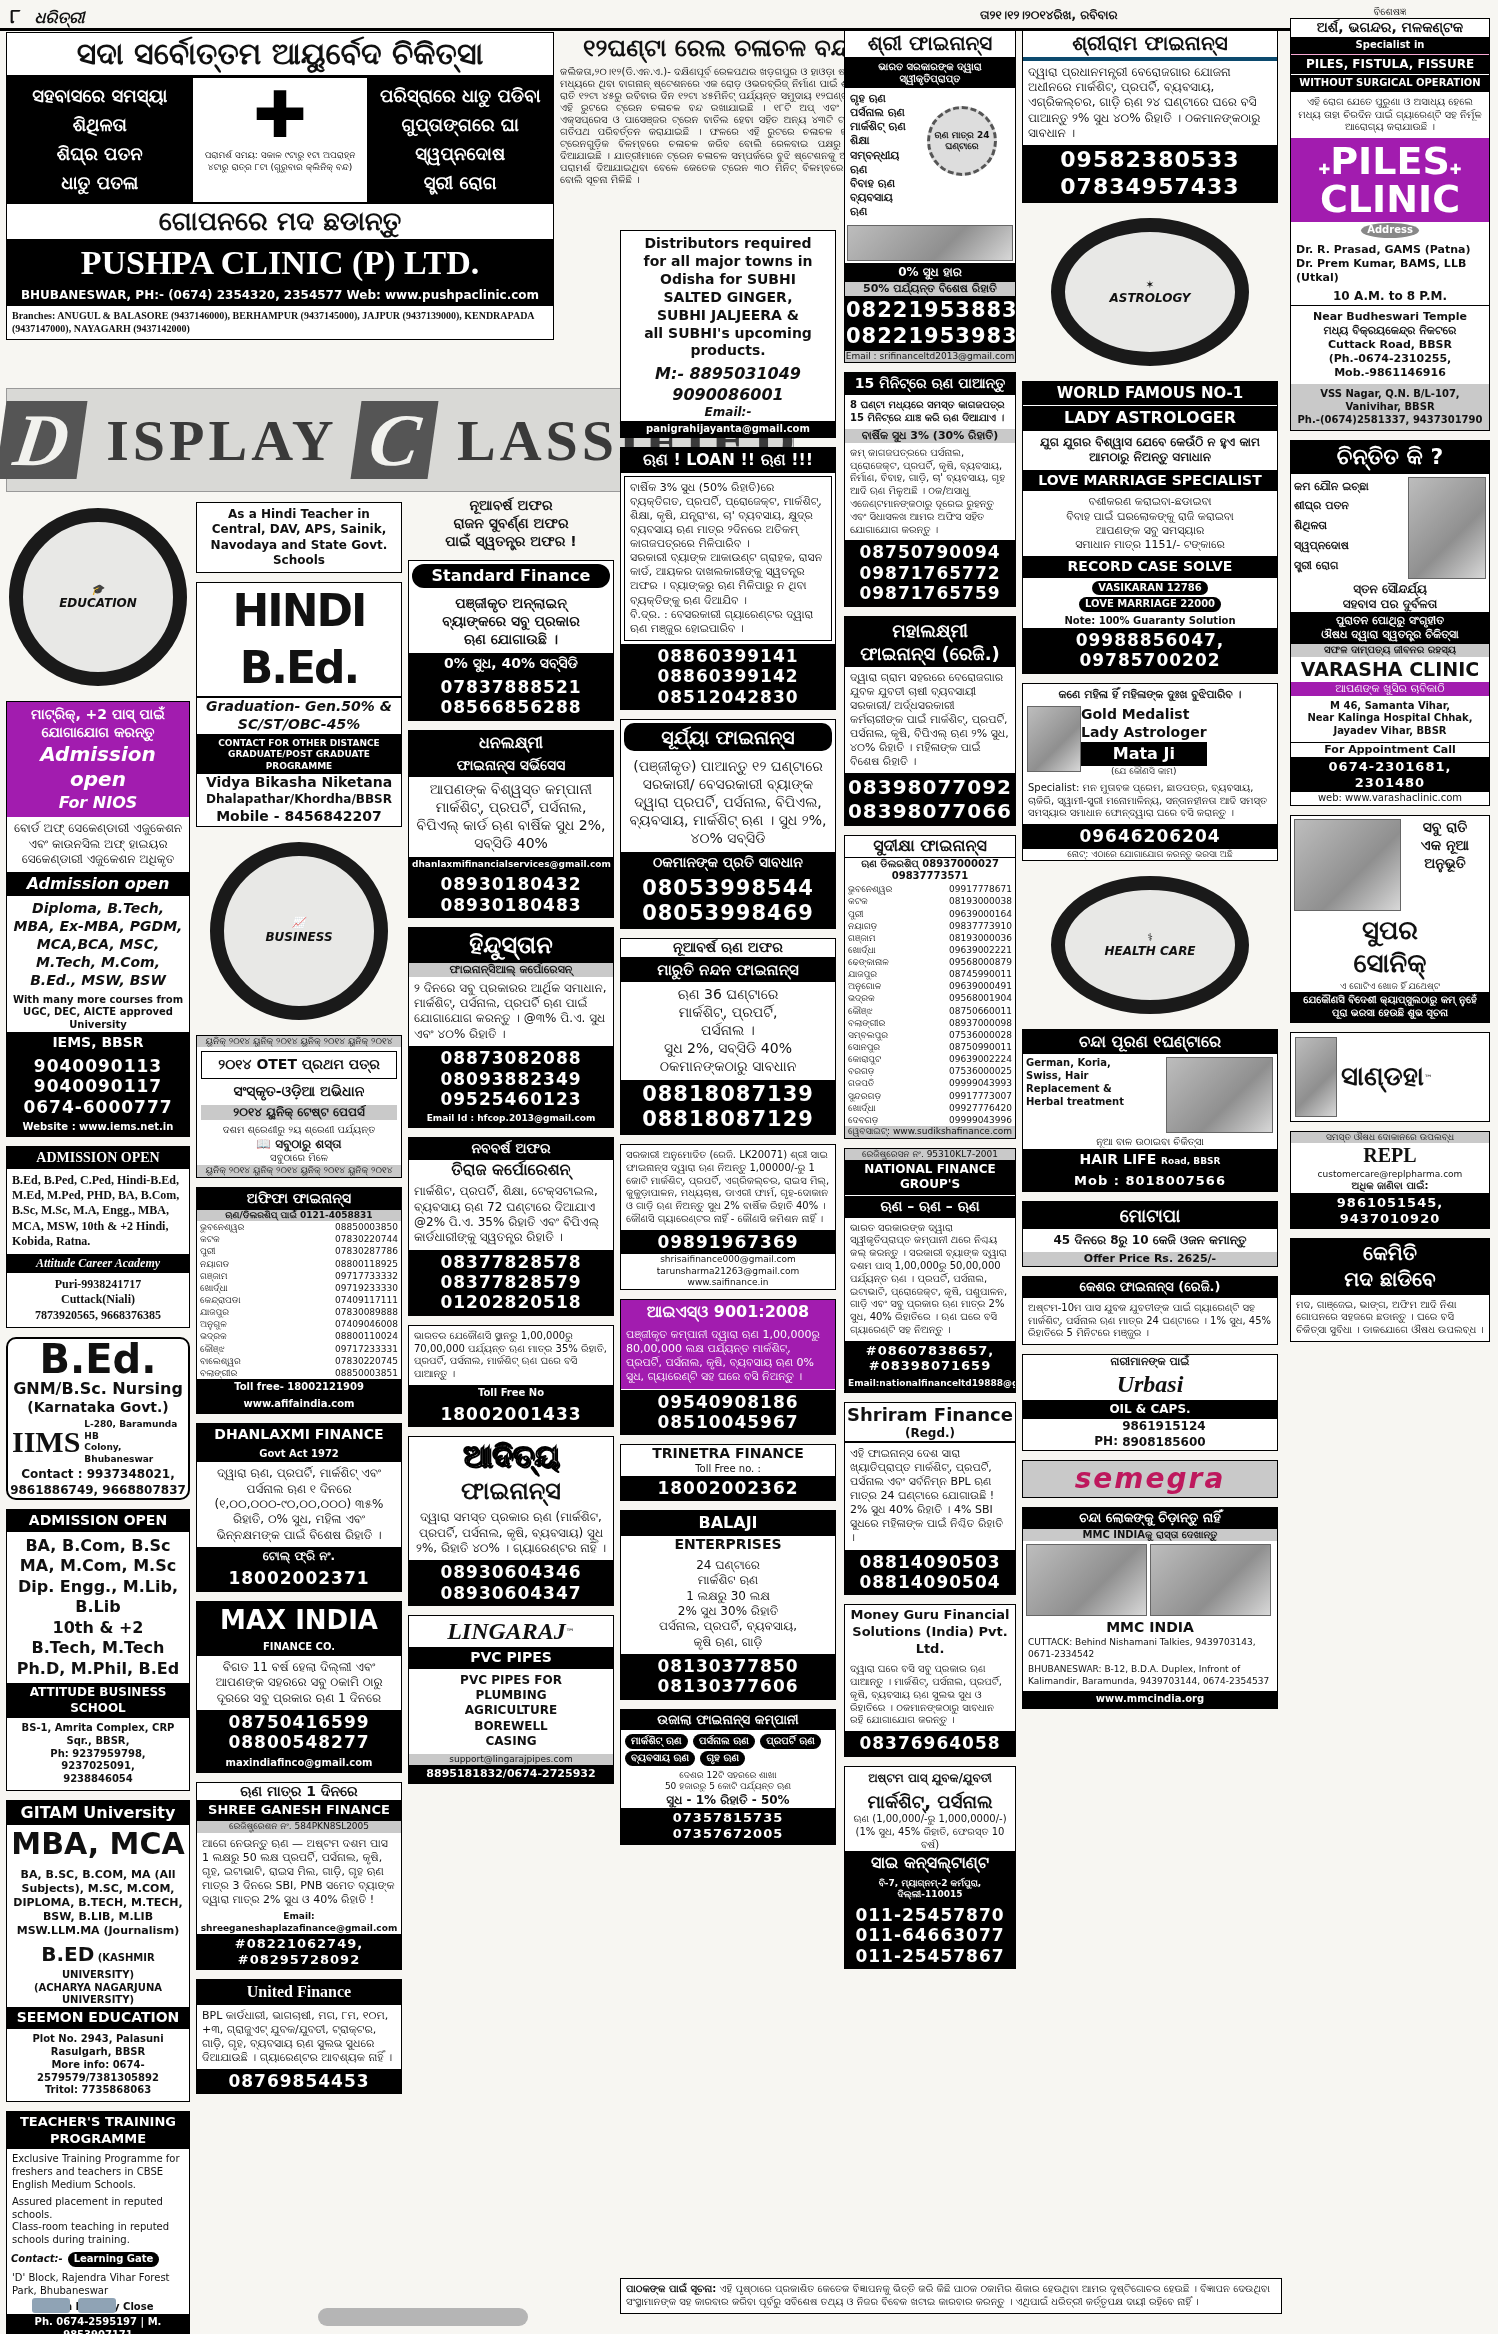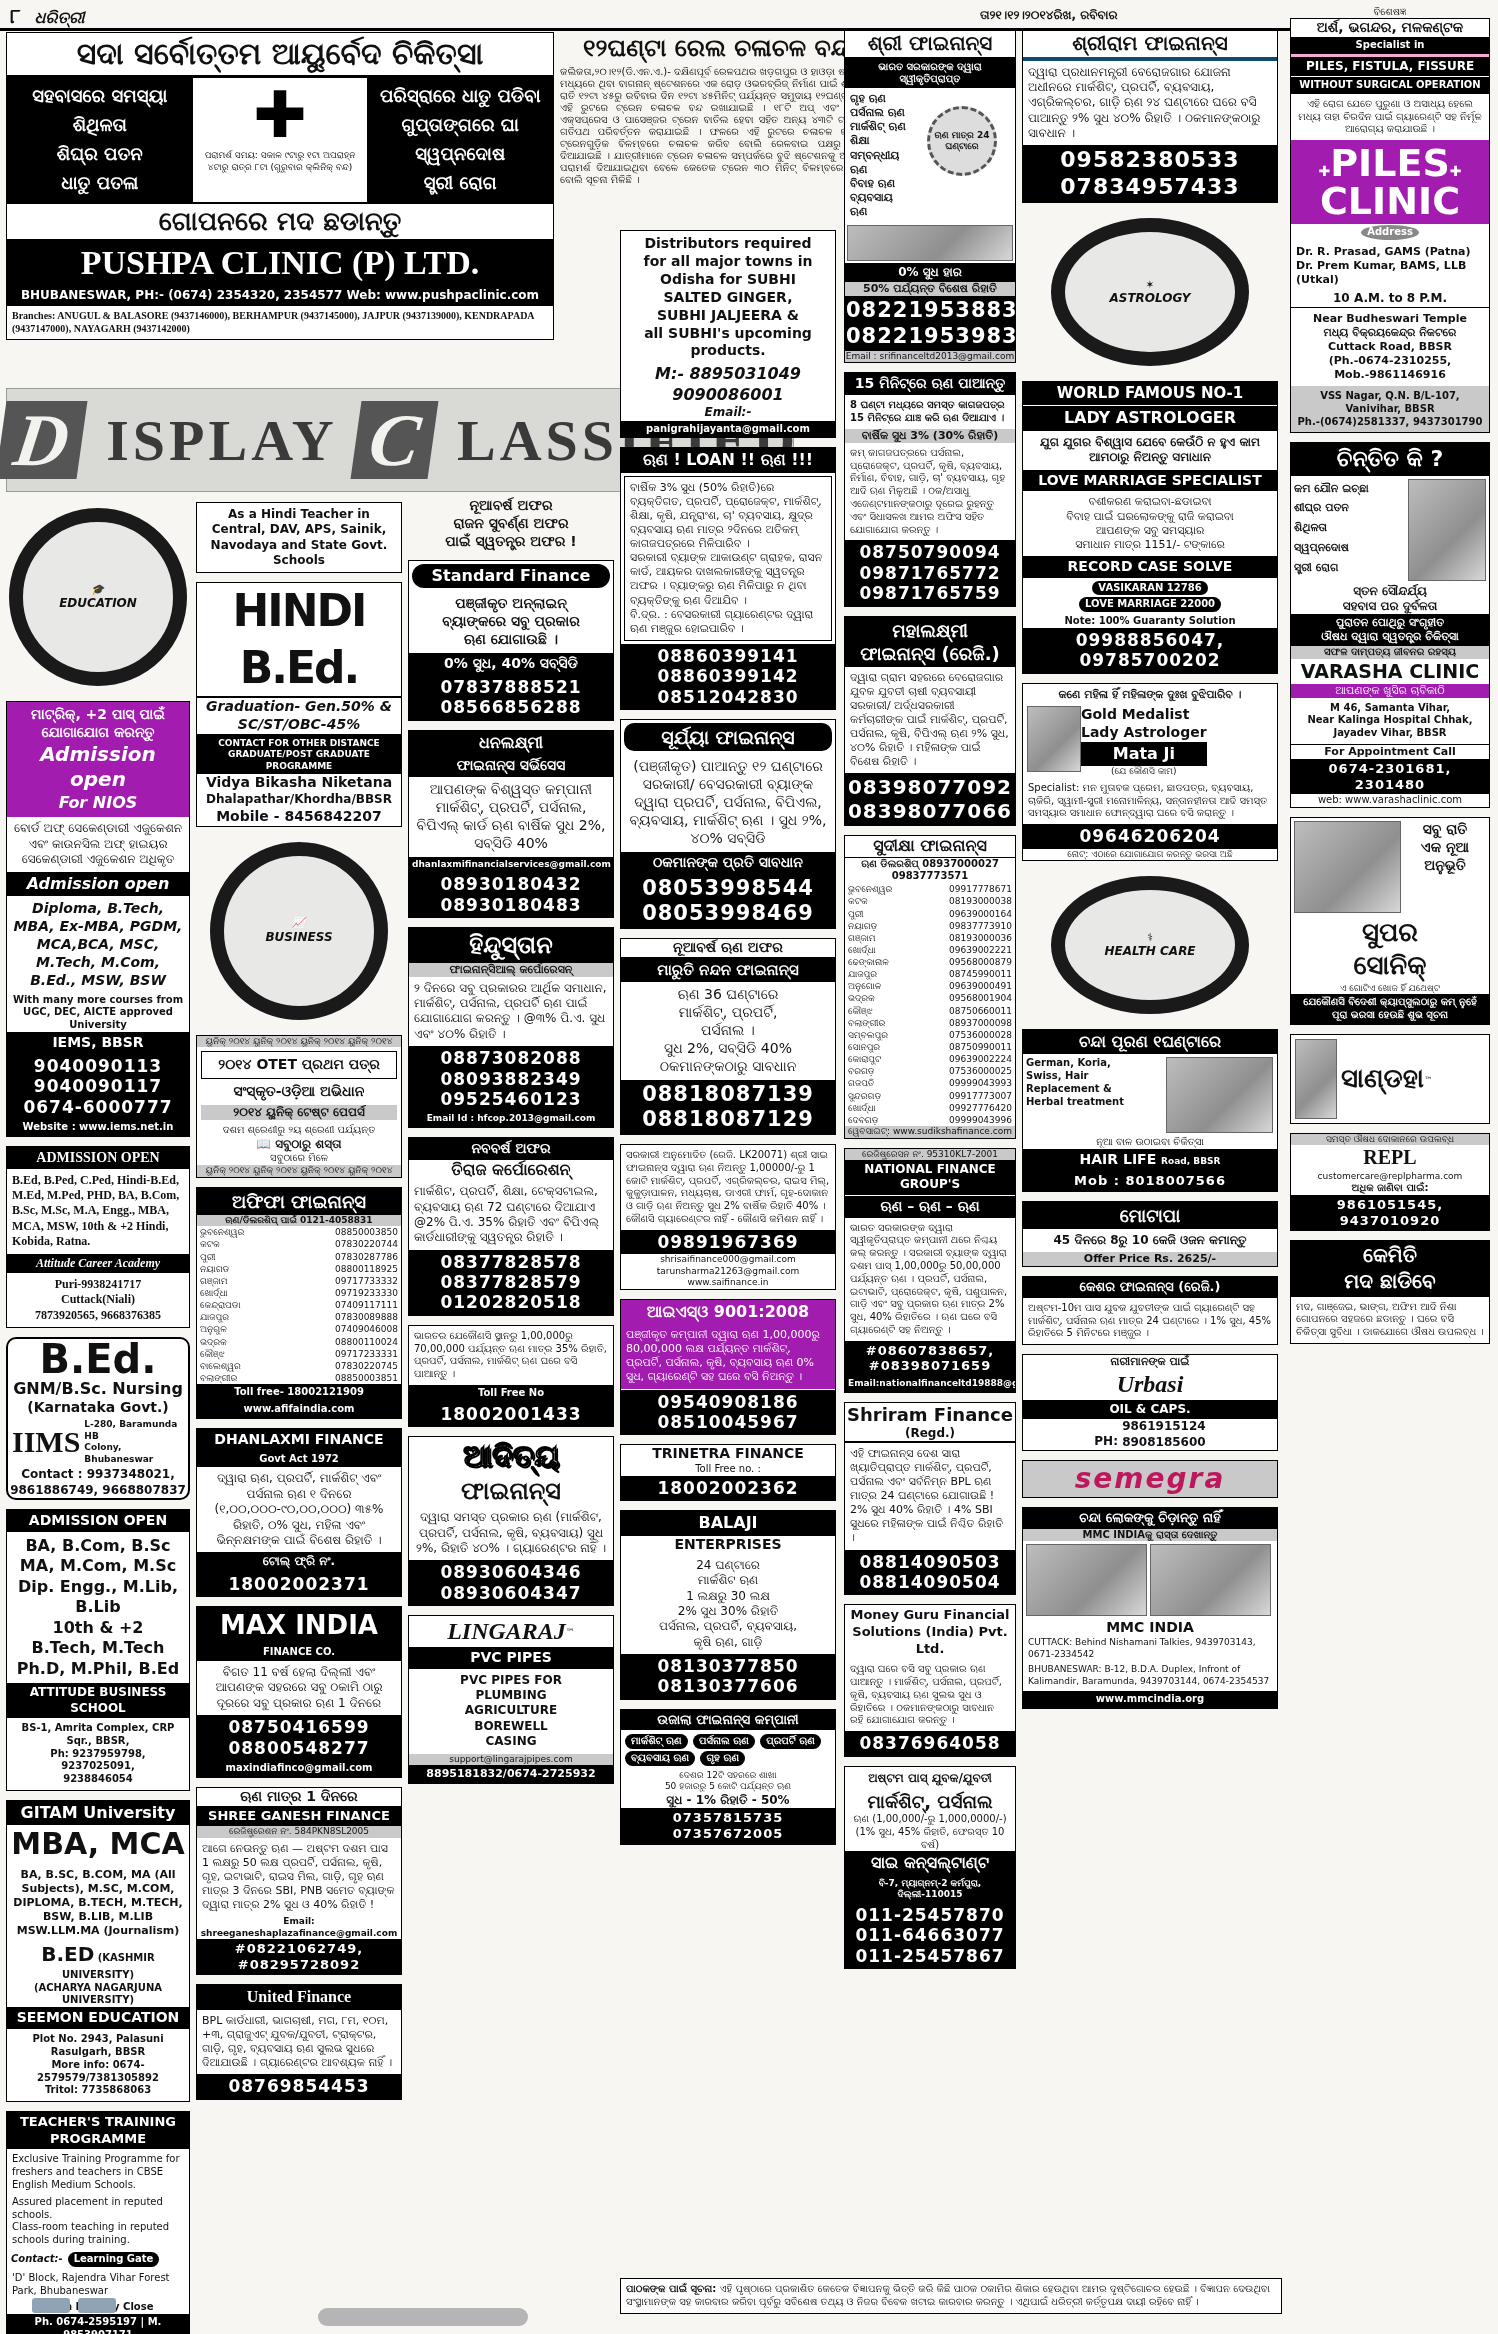--- a/index.html
+++ b/index.html
@@ -193,21 +193,21 @@
     <div class="pad ctr b s14" style="border:1px solid #000;margin:4px">୨୦୧୪ OTET ପ୍ରଥମ ପତ୍ର</div>
     <div class="ctr b s14">ସଂସ୍କୃତ-ଓଡ଼ିଆ ଅଭିଧାନ</div>
     <div class="gray ctr b s12" style="margin:4px">୨୦୧୪ ୟୁନିକ୍ ଟେଷ୍ଟ ପେପର୍ସ</div>
     <div class="ctr s10">ଦଶମ ଶ୍ରେଣୀରୁ ୨ୟ ଶ୍ରେଣୀ ପର୍ଯ୍ୟନ୍ତ</div>
     <div class="ctr s12"><span>📖</span>
       <span class="b">ସବୁଠାରୁ ଶସ୍ତା</span></div>
     <div class="ctr s10">ସବୁଠାରେ ମିଳେ</div>
     <div class="gray s9 ctr">ୟୁନିକ୍ ୨୦୧୪ ୟୁନିକ୍ ୨୦୧୪ ୟୁନିକ୍ ୨୦୧୪ ୟୁନିକ୍ ୨୦୧୪</div>
   </div>
   <div class="ad">
-    <div class="bar s13" style="font-size:18px">ଅଫିଫା ଫାଇନାନ୍ସ</div>
+    <div class="bar s13" style="font-size:14px">ଅଫିଫା ଫାଇନାନ୍ସ</div>
     <div class="gray ctr s9 b">ଋଣ/ଡିଲରଶିପ୍ ପାଇଁ 0121-4058831</div>
     <div>
         <div class="pair">
           <span>ଭୁବନେଶ୍ୱର</span>
           <span>08850003850</span>
         </div>
         <div class="pair">
           <span>କଟକ</span>
           <span>07830220744</span>
         </div>
@@ -694,21 +694,21 @@
     <div class="pad s9" style="padding-top:0">BHUBANESWAR: B-12, B.D.A. Duplex, Infront of Kalimandir, Baramunda, 9439703144, 0674-2354537</div>
     <div class="bar s10">www.mmcindia.org</div>
   </div>
 </div>
 
 <div class="col" style="left:1290px;top:6px;width:200px">
   <div class="ctr s10">ବିଶେଷଜ୍ଞ</div>
   <div class="ad">
     <div class="ctr b s14">ଅର୍ଶ, ଭଗନ୍ଦର, ମଳକଣ୍ଟକ</div>
     <div class="bar s10">Specialist in</div>
-    <div class="bar s12" style="border-top:3px solid #f9a8d4">PILES, FISTULA, FISSURE</div>
+    <div class="bar s12" style="border-top:1px solid #f9a8d4">PILES, FISTULA, FISSURE</div>
     <div class="bar s10" style="border-top:1px solid #fff">WITHOUT SURGICAL OPERATION</div>
     <div class="pad ctr s10">ଏହି ରୋଗ ଯେତେ ପୁରୁଣା ଓ ଅସାଧ୍ୟ ହେଲେ ମଧ୍ୟ ତାହା ଚିରଦିନ ପାଇଁ ଗ୍ୟାରେଣ୍ଟି ସହ ନିର୍ମୂଳ ଆରୋଗ୍ୟ କରାଯାଉଛି ।</div>
     <div class="inv ctr" style="padding:4px">
       <div style="font-size:38px;font-weight:bold;line-height:1">
         <span class="s14">✚</span><span>PILES</span><span class="s14">✚</span>
       </div>
       <div style="font-size:38px;font-weight:bold;line-height:1">CLINIC</div>
     </div>
     <div class="ctr"><span class="chip" style="border-radius:50%/50%;background:#888">Address</span></div>
     <div class="pad b s11 lines" style="font-size:11px">Dr. R. Prasad, GAMS (Patna)

